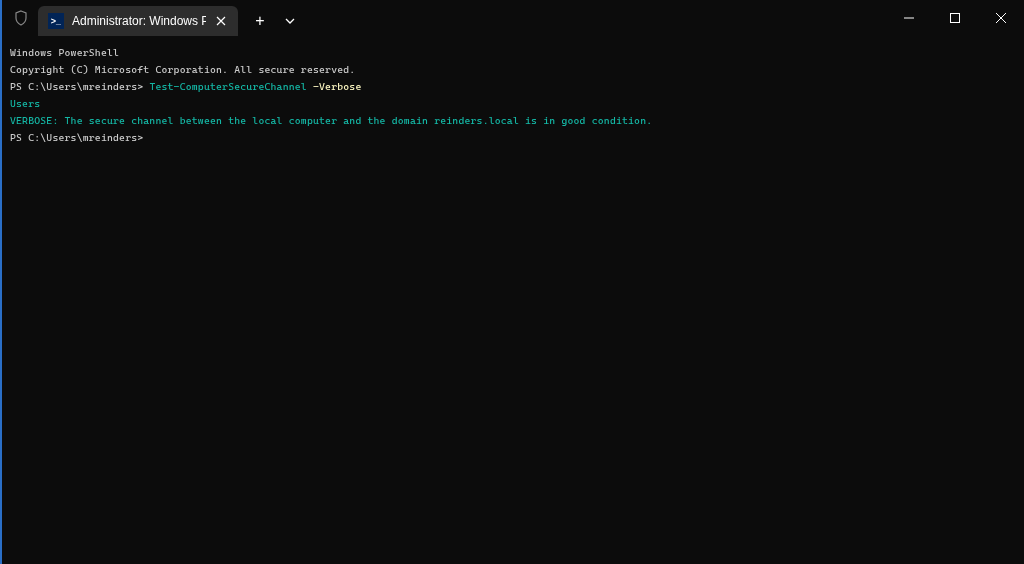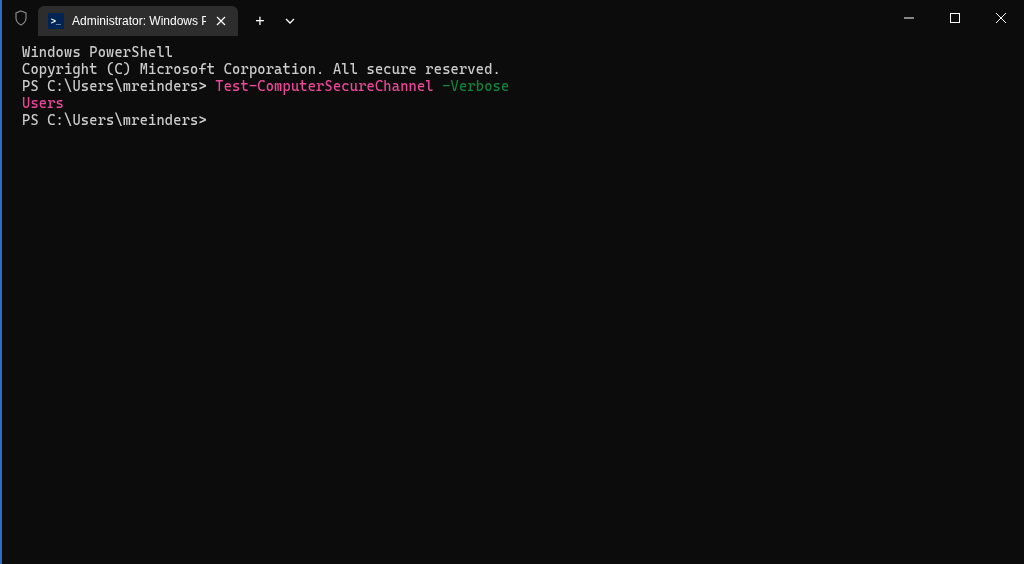--- a/index.html
+++ b/index.html
@@ -124,34 +124,34 @@
       align-items: center;
       justify-content: center;
       color: #ffffff;
       cursor: pointer;
     }
     .win-btn svg {
       width: 10px;
       height: 10px;
     }
     .terminal {
-      padding: 8px 0 0 20px;
-      font-size: 14px;
+      padding: 8px 0 0 8px;
+      font-size: 10px;
       line-height: 17px;
       letter-spacing: 0.2px;
     }
     .line {
       white-space: pre;
       color: #cccccc;
     }
     .yellow {
-      color: #ec4899;
+      color: #14b8a6;
     }
     .gray {
-      color: #15803d;
+      color: #fef9c3;
       margin-top: 48px;
     }
     .white {
       color: #cccccc;
     }
   </style>
 </head>
 <body>
 
 <div class="titlebar">
@@ -197,14 +197,15 @@
   </div>
 </div>
 
 <div class="terminal">
   <div class="line white">Windows PowerShell</div>
   <div class="line white">Copyright (C) Microsoft Corporation. All secure reserved.</div>
   <div class="line"></div>
   <div class="line"></div>
   <div class="line"><span class="white">PS C:\Users\mreinders&gt; </span><span class="yellow">Test-ComputerSecureChannel</span><span class="gray"> -Verbose</span></div>
   <div class="line yellow">Users</div>
+  <div class="line yellow">VERBOSE: The secure channel between the local computer and the domain reinders.local is in good condition.</div>
   <div class="line white">PS C:\Users\mreinders&gt;</div>
 </div>
 
 </body></html>

